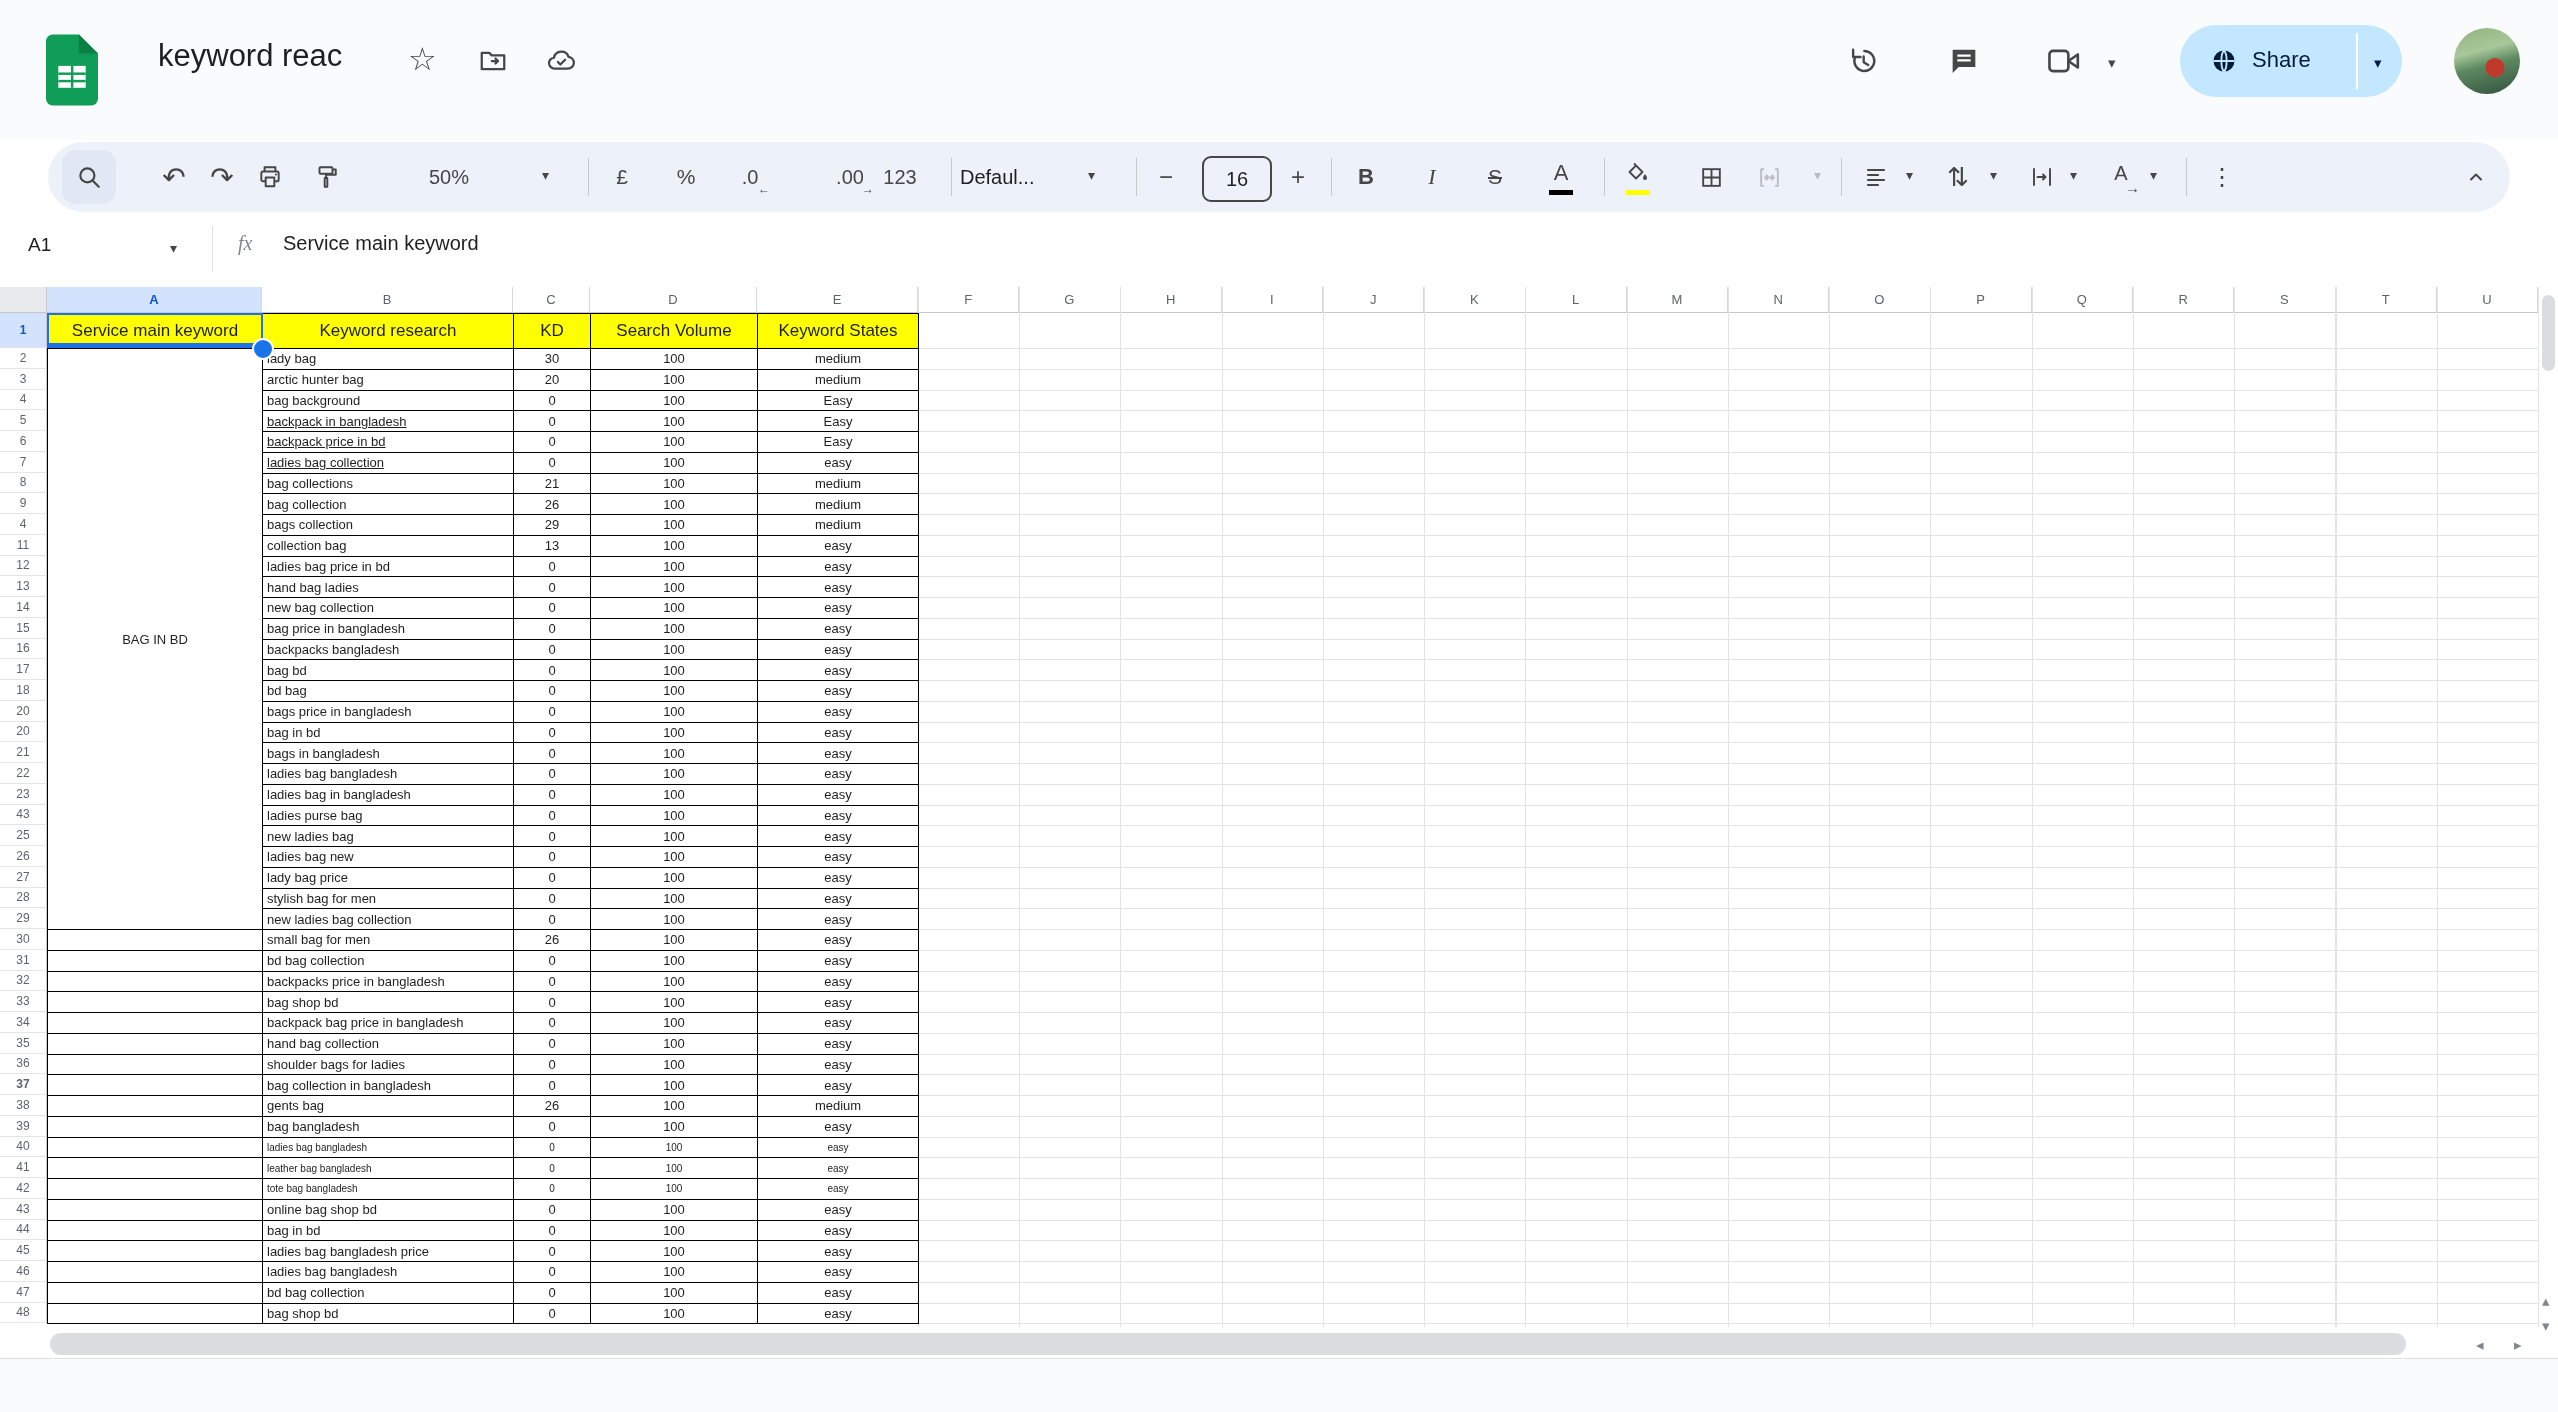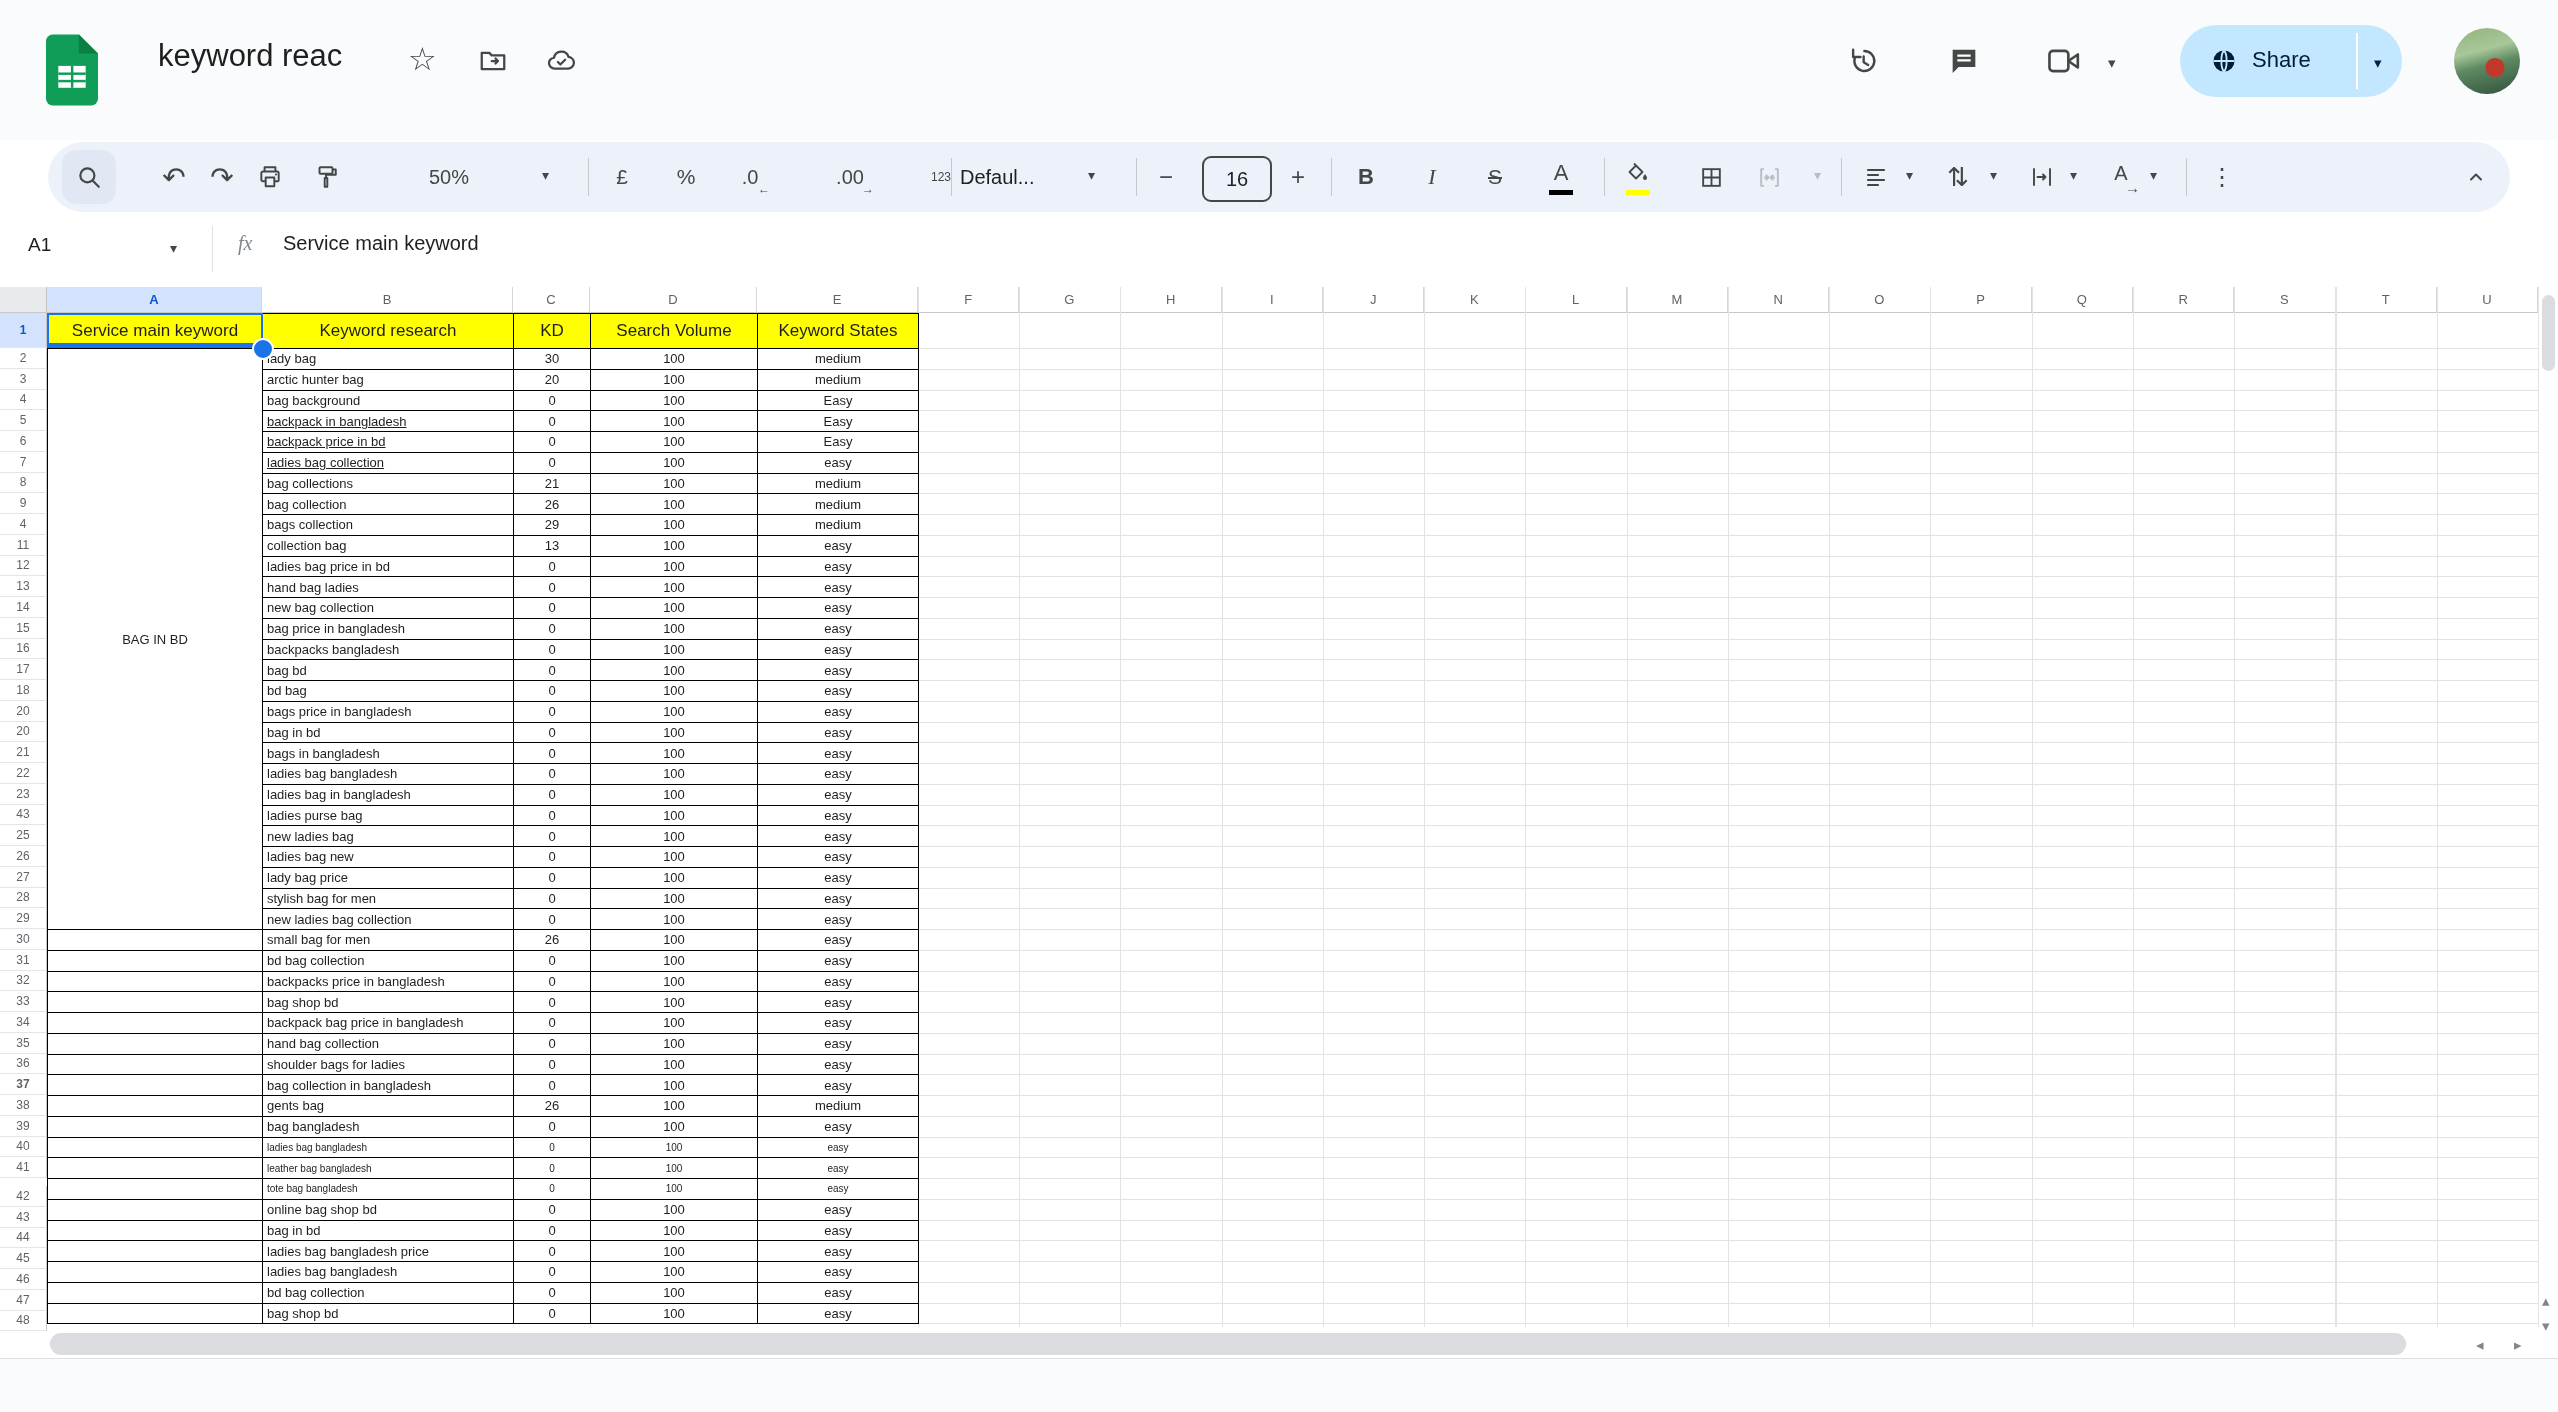--- a/index.html
+++ b/index.html
@@ -168,21 +168,21 @@
   <div class="tbtn" style="left:552px;width:44px;font-size:21px">£</div>
   <div class="tbtn" style="left:616px;width:44px;font-size:21px">%</div>
   <div class="tbtn" style="left:680px;width:44px;font-size:20px">
     <span>.0</span>
       <span class="sub">←</span>
   </div>
   <div class="tbtn" style="left:776px;width:52px;font-size:20px">
     <span>.00</span>
       <span class="sub">→</span>
   </div>
-  <div class="tbtn" style="left:865px;width:56px;font-size:12px">123</div>
+  <div class="tbtn" style="left:824px;width:56px;font-size:20px">123</div>
   <div class="tdiv" style="left:903px"></div>
   <div class="tbtn" style="left:912px;width:108px;justify-content:flex-start;color:#1f1f1f">Defaul...</div>
   <span class="car" style="left:1040px">▾</span>
   <div class="tdiv" style="left:1088px"></div>
   <div class="tbtn" style="left:1098px;width:40px;font-size:24px">−</div>
   <div id="sizebox">16</div>
   <div class="tbtn" style="left:1230px;width:40px;font-size:24px">+</div>
   <div class="tdiv" style="left:1283px"></div>
   <div class="tbtn" style="left:1296px;width:44px;font-weight:bold;font-size:22px">B</div>
   <div class="tbtn" style="left:1362px;width:44px;font-style:italic;font-size:22px;font-family:'Liberation Serif','DejaVu Serif',serif">I</div>
@@ -309,21 +309,21 @@
     <div class="gutcell" style="height: 20.75px;">32</div>
     <div class="gutcell" style="height: 20.75px;">33</div>
     <div class="gutcell" style="height: 20.75px;">34</div>
     <div class="gutcell" style="height: 20.75px;">35</div>
     <div class="gutcell" style="height: 20.75px;">36</div>
     <div class="gutcell" style="height: 20.75px; font-weight: bold;">37</div>
     <div class="gutcell" style="height: 20.75px;">38</div>
     <div class="gutcell" style="height: 20.75px;">39</div>
     <div class="gutcell" style="height: 20.75px;">40</div>
     <div class="gutcell" style="height: 20.75px;">41</div>
-    <div class="gutcell" style="height: 20.75px; margin-top: 8px;">42</div>
+    <div class="gutcell" style="height: 20.75px;">42</div>
     <div class="gutcell" style="height: 20.75px;">43</div>
     <div class="gutcell" style="height: 20.75px;">44</div>
     <div class="gutcell" style="height: 20.75px;">45</div>
     <div class="gutcell" style="height: 20.75px;">46</div>
     <div class="gutcell" style="height: 20.75px;">47</div>
     <div class="gutcell" style="height: 20.75px;">48</div>
   </div>
 <div id="faintv"></div>
 <div id="fainth"></div>
 <div id="tablewrap">

